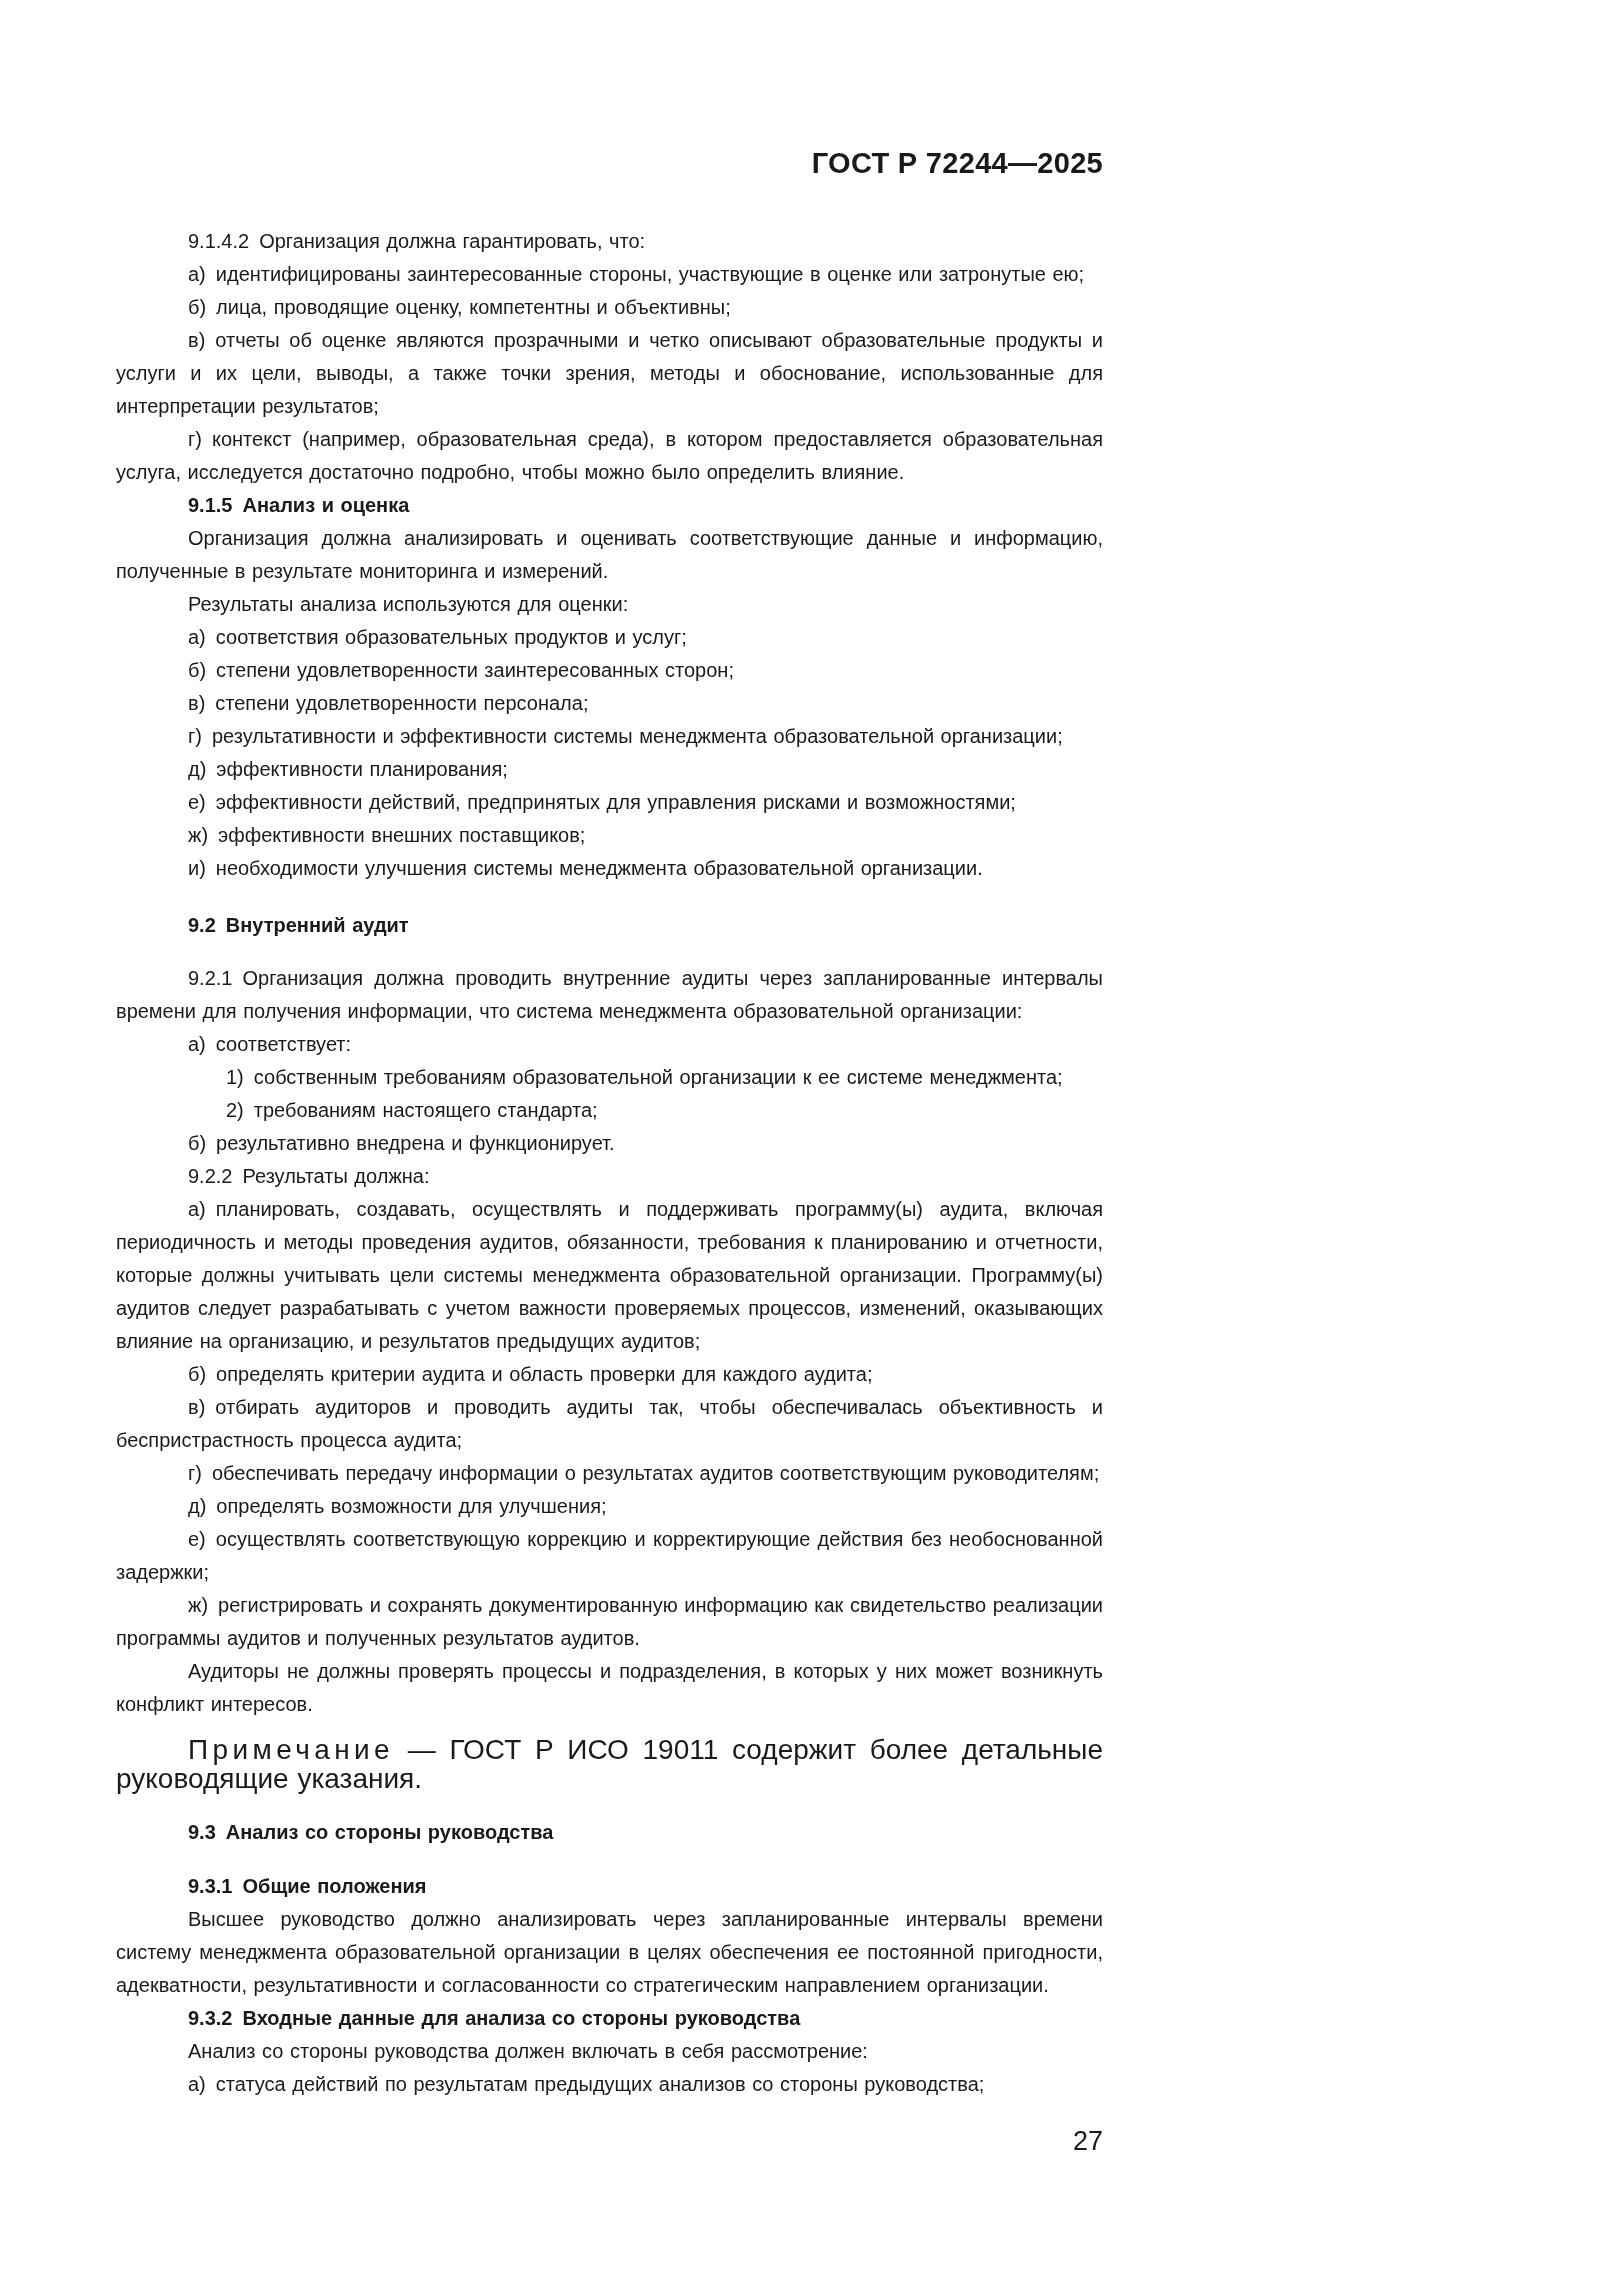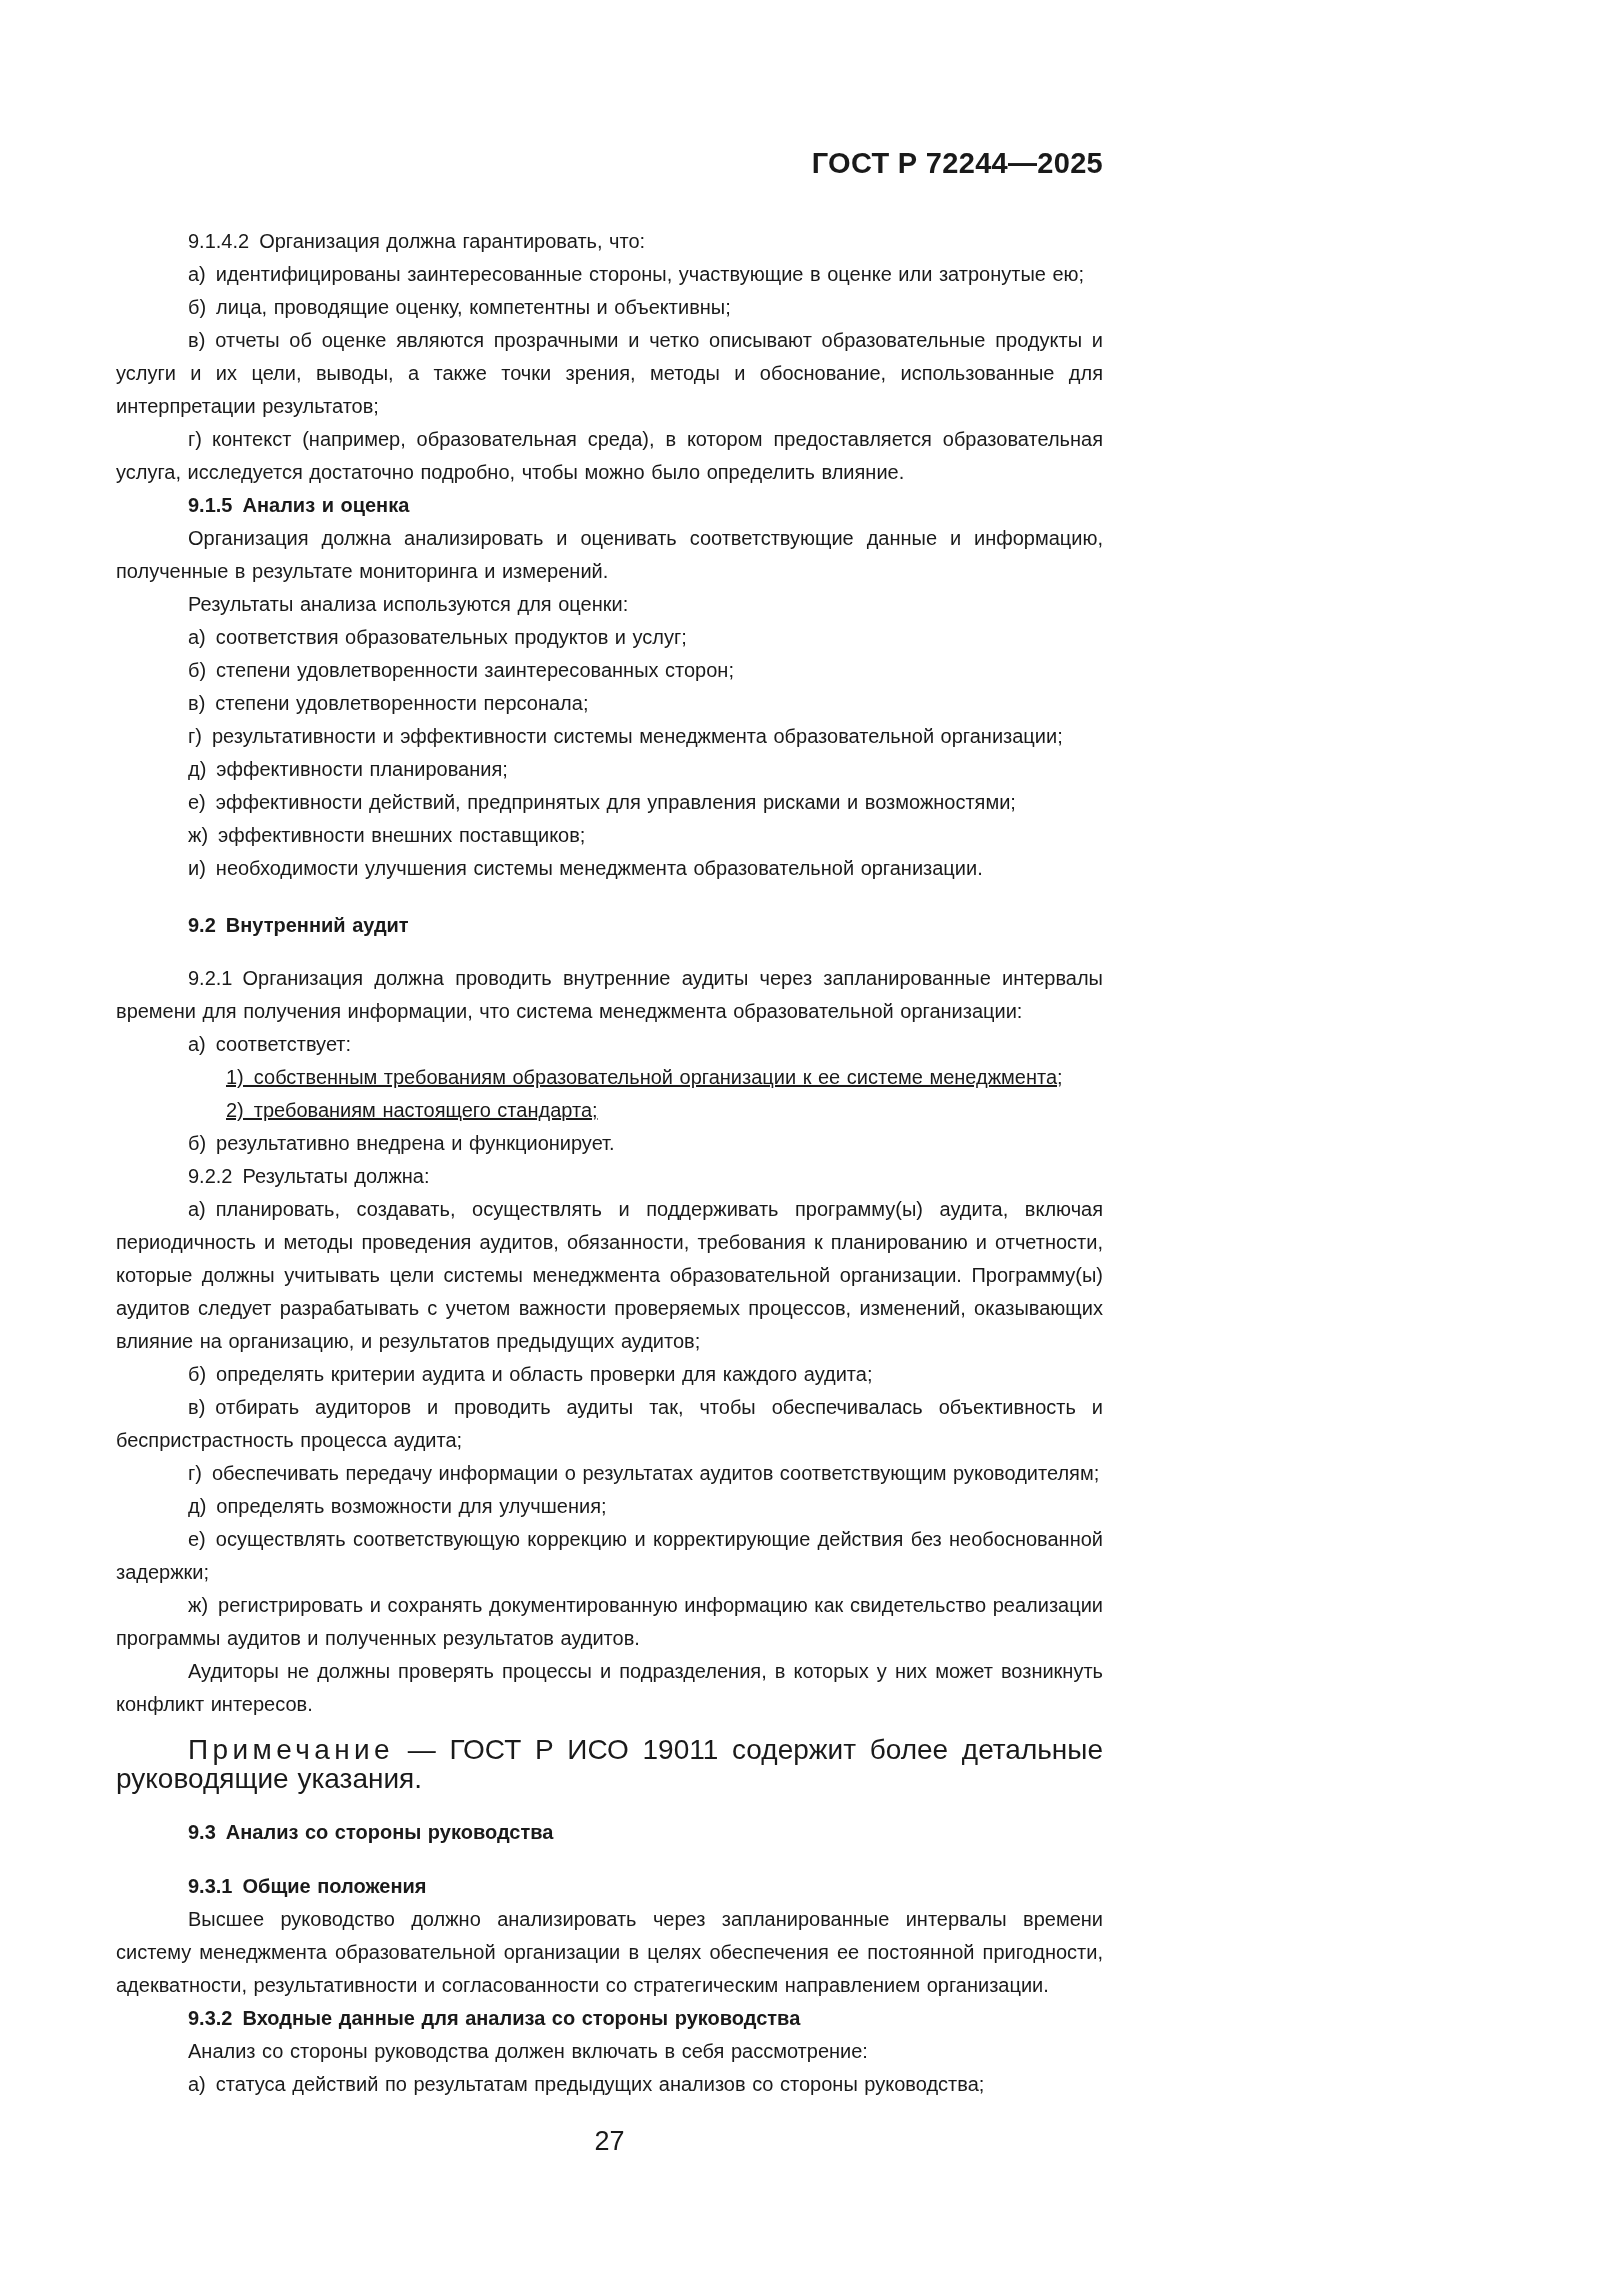--- a/index.html
+++ b/index.html
@@ -35,41 +35,40 @@
     margin: 0;
     font-size: 20px;
     line-height: 33px;
     text-align: justify;
     text-align-last: left;
     text-indent: 72px;
     word-spacing: 1px;
   }
   .content p.sub {
     text-indent: 110px;
-    text-decoration: underline;
   }
   .content p.h-run {
     font-weight: bold;
     text-align: center;
   }
   .content p.h-sec {
     font-weight: bold;
     text-align: left;
     margin: 23.5px 0 20.6px 0;
   }
   .content p.note {
     font-size: 28px;
     line-height: 29px;
     margin: 13.7px 0 21.6px 0;
   }
   .content p.note .note-label {
     letter-spacing: 4.4px;
   }
   .page-number {
-    text-align: center;
+    text-align: right;
     font-size: 27px;
     line-height: 33px;
     margin-top: 24.5px;
   }
 </style>
 </head>
 <body style="color: rgb(26, 26, 26); background: rgb(255, 255, 255);">
 
 <div class="page">
   <div class="doc-header">ГОСТ Р 72244—2025</div>

